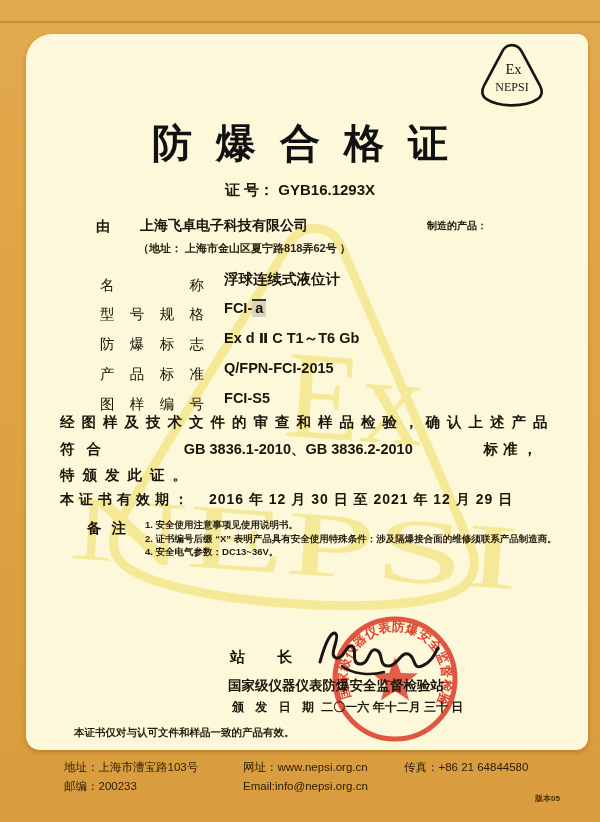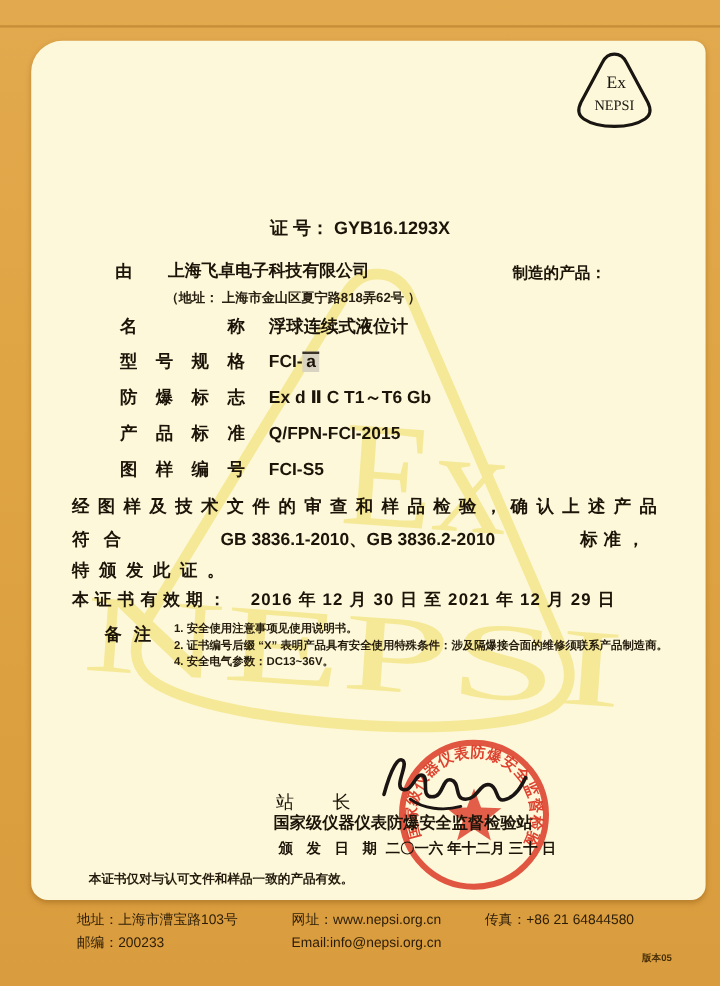--- a/index.html
+++ b/index.html
@@ -34,26 +34,26 @@
     box-sizing:border-box;color:#111;
   }
   .certno{
     position:absolute;top:181px;left:0;width:100%;text-align:center;
     font-size:15px;font-weight:bold;
   }
   .abs{position:absolute;}
   .b{font-weight:bold;}
   .by-row{top:218px;left:96px;font-size:14px;}
   .company{position:absolute;left:140px;top:217px;font-size:14px;font-weight:bold;}
-  .made{position:absolute;left:427px;top:219px;font-size:13px;font-weight:bold;}
+  .made{position:absolute;left:427px;top:219px;font-size:10px;font-weight:bold;}
   .addr{position:absolute;left:138px;top:241px;font-size:11px;font-weight:bold;color:#2a2113;}
   .frow{position:absolute;left:100px;font-size:14.5px;}
   .flabel{
     display:inline-block;width:104px;text-align:justify;text-align-last:justify;
-    font-weight:bold;vertical-align:middle;
+    font-weight:normal;vertical-align:middle;margin-top:13px;
   }
   .fvalue{display:inline-block;margin-left:16px;font-weight:bold;vertical-align:middle;}
   .boxed-a{
     display:inline-block;background:#d9d4c2;border-top:2px solid #3a3428;
     padding:0 3px;line-height:1.1;font-weight:bold;
   }
   .stmt1{
     position:absolute;left:60px;top:413px;width:482px;
     font-size:14.5px;font-weight:bold;letter-spacing:7px;white-space:nowrap;
   }
@@ -66,21 +66,21 @@
   .stmt2 .sfx{font-size:14.5px;letter-spacing:5px;}
   .stmt3{position:absolute;left:60px;top:466px;font-size:14.5px;font-weight:bold;letter-spacing:8px;}
   .stmt4{position:absolute;left:60px;top:491px;font-size:14px;font-weight:bold;}
   .stmt4 .lab{letter-spacing:5px;}
   .stmt4 .val{margin-left:12px;letter-spacing:1px;}
   .notes{position:absolute;left:87px;top:518px;width:480px;}
   .notes-label{
     position:absolute;left:0;top:1px;font-size:14.5px;font-weight:bold;letter-spacing:10px;
   }
   .note-items{margin-left:58px;font-size:9.5px;font-weight:bold;line-height:13.5px;color:#241b0c;}
-  .director{position:absolute;left:230px;top:648px;font-size:15px;font-weight:normal;letter-spacing:14px;margin-top:11px;}
+  .director{position:absolute;left:230px;top:648px;font-size:15px;font-weight:bold;letter-spacing:14px;}
   .station{position:absolute;left:228px;top:677px;font-size:13.5px;font-weight:bold;}
   .issued{position:absolute;left:232px;top:699px;font-size:12px;font-weight:bold;}
   .issued .lab{letter-spacing:4px;}
   .stamp{position:absolute;left:330px;top:614px;width:130px;height:130px;mix-blend-mode:multiply;opacity:.92;}
   .sig{position:absolute;left:312px;top:622px;width:130px;height:62px;}
   .valid-note{position:absolute;left:74px;top:726px;font-size:10.5px;font-weight:bold;color:#241b0c;}
   .footer{position:absolute;left:64px;top:758px;width:505px;display:flex;
     font-size:11.5px;font-weight:normal;color:#2b1c07;line-height:19px;}
   .fcol1{width:179px;}
   .fcol2{width:161px;}
@@ -103,20 +103,21 @@
   </svg>
 
   <svg class="nepsi-logo" viewBox="0 0 100 88">
     <path d="M50,4 C56,4 60,7 63,13 L86,56 C90,64 89,70 83,74
              C74,80 62,82 50,82 C38,82 26,80 17,74
              C11,70 10,64 14,56 L37,13 C40,7 44,4 50,4 Z" fill="none" stroke="#191510" stroke-width="3.4"></path>
     <text x="52" y="41" font-family="Liberation Serif, serif" font-size="19" text-anchor="middle" fill="#191510">Ex</text>
     <text x="50" y="64" font-family="Liberation Serif, serif" font-size="15.5" text-anchor="middle" fill="#191510">NEPSI</text>
   </svg>
 
+  <div class="title">防爆合格证</div>
 
   <div class="certno">
     <span>证 号：</span>
     <span>GYB16.1293X</span>
   </div>
 
   <div class="abs by-row b">由</div>
   <div class="company">上海飞卓电子科技有限公司</div>
   <div class="made">制造的产品：</div>
   <div class="addr">（地址： 上海市金山区夏宁路818弄62号 ）</div>

